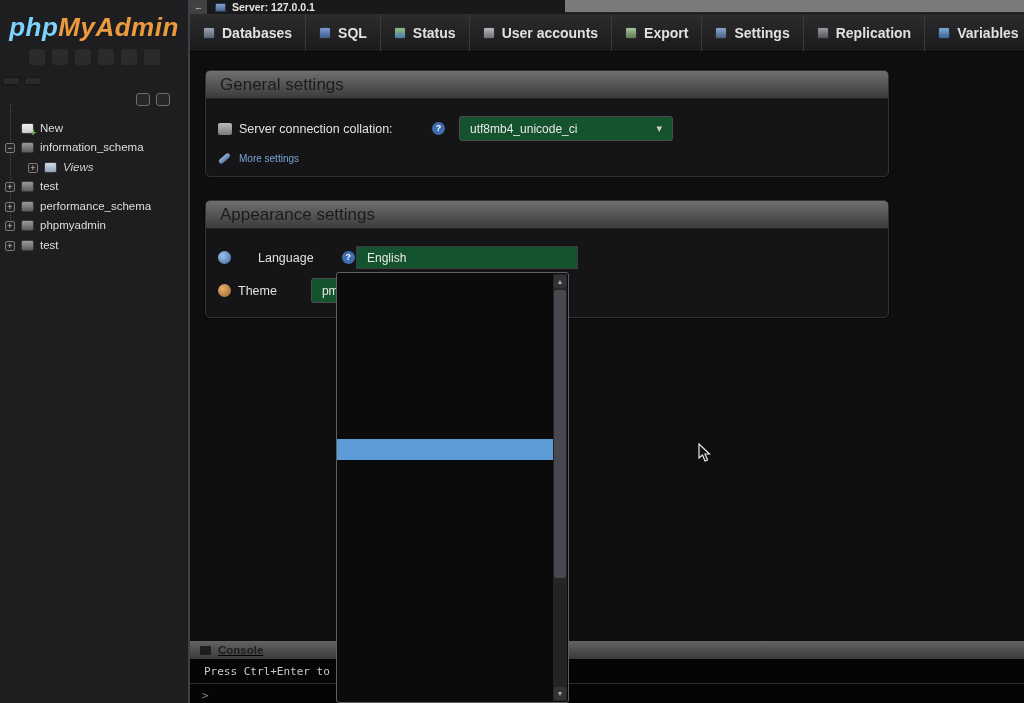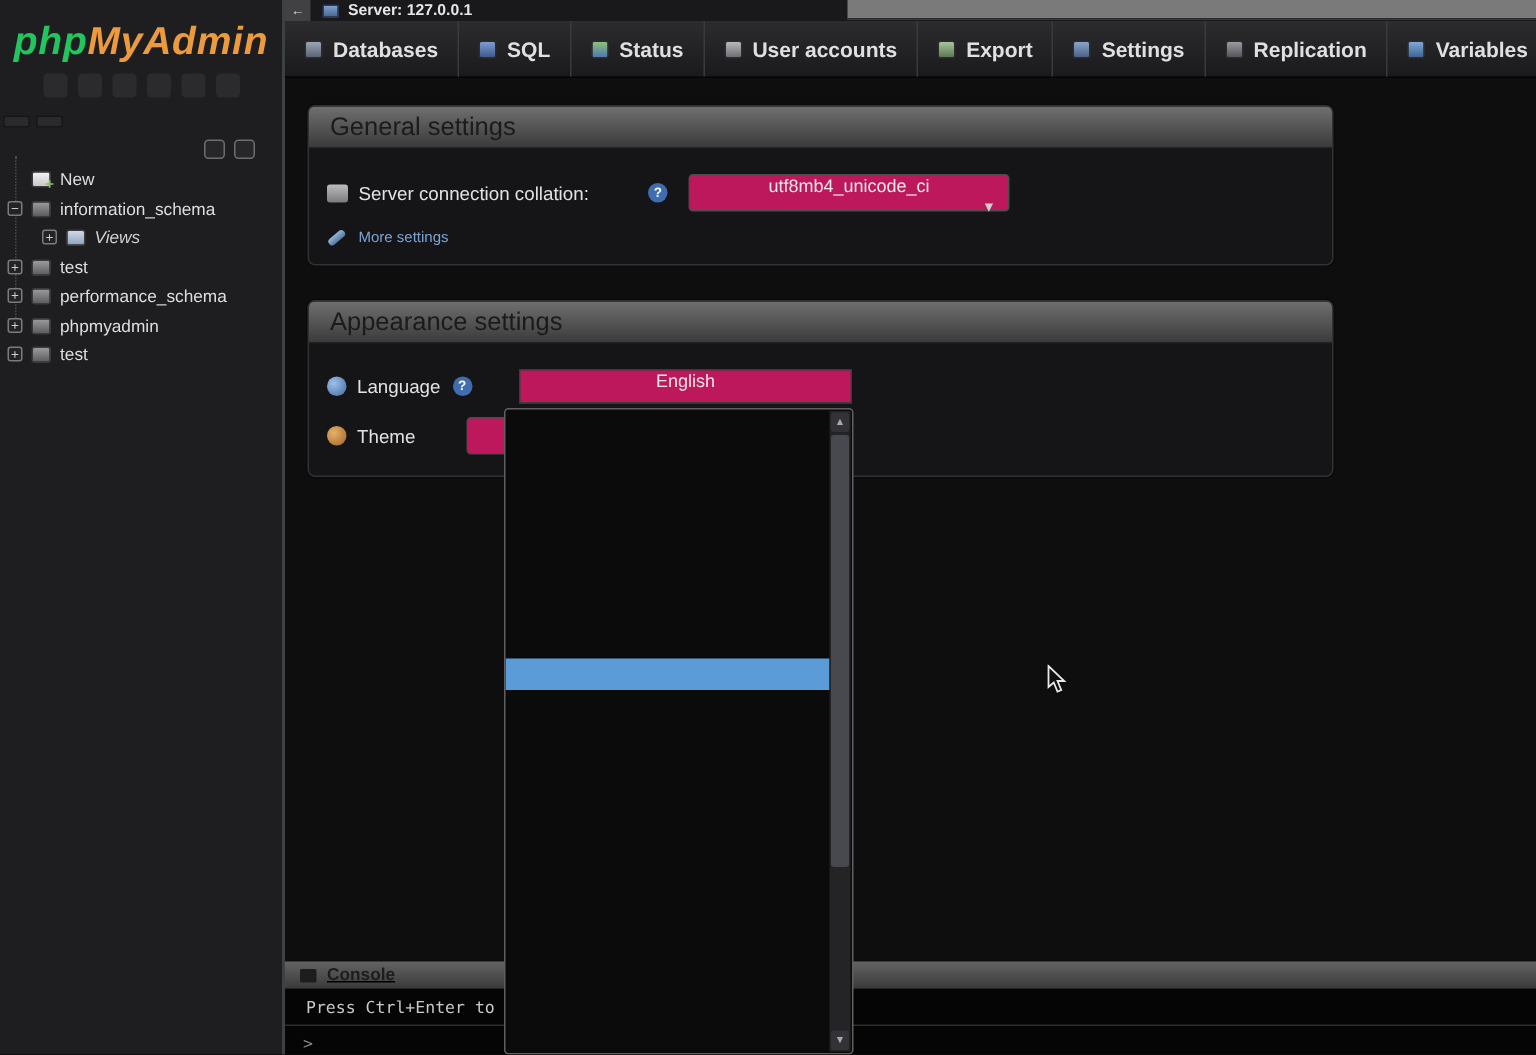--- a/index.html
+++ b/index.html
@@ -5,38 +5,38 @@
   * { margin:0; padding:0; box-sizing:border-box; }
   html,body { width:1024px; height:703px; overflow:hidden; background:#0c0c0d;
               font-family:"Liberation Sans", sans-serif; }
   .app { position:relative; width:1024px; height:703px; background:#0c0c0d; }
 
   
   .sidebar { position:absolute; left:0; top:0; width:190px; height:703px;
              background:#1e1e21; border-right:2px solid #3e4144; }
   .logo { text-align:center; padding-top:12px; font-size:26px; font-style:italic;
           font-weight:bold; letter-spacing:0.5px; cursor:pointer; }
-  .logo i { color:#22c55e; font-style:italic; }
+  .logo i { color:#7dd3fc; font-style:italic; }
   .logo b { color:#eb9b3e;text-align:center; }
   .nav-icons { display:flex; justify-content:center; gap:7px; margin-top:6px; }
   .nicon { width:16px; height:16px; display:inline-flex; align-items:center;
            justify-content:center; font-size:13px; cursor:pointer; background:#2b2b2e;
            border-radius:3px; }
   .side-tabs { display:flex; gap:4px; margin:12px 0 0 2px; }
   .side-tab { background:#2a2a2d; color:#e3e3e3; border:1px solid #161616;
               border-radius:2px; font-size:11px; padding:3px 8px;
               font-family:"Liberation Sans", sans-serif; cursor:pointer; }
   .collapse-row { display:flex; gap:6px; justify-content:flex-end; margin:8px 18px 0 0; }
   .mini-box { width:14px; height:13px; border:1px solid #6e6e70; border-radius:3px;
               color:#bdbdbd; font-size:9px; line-height:11px; text-align:center;
               background:#27272a; cursor:pointer; }
   .tree { position:relative; margin-top:8px; z-index:2; }
   .tree-guide { position:absolute; left:10px; top:104px; height:118px; width:0;
                 border-left:1px dotted #4b4b4e; z-index:1; }
-  .tree-row { display:flex; align-items:flex-start; height:19.5px; padding-left:5px;
+  .tree-row { display:flex; align-items:flex-end; height:19.5px; padding-left:5px;
               cursor:pointer; position:relative; }
   .tree-exp { width:10px; height:10px; border:1px solid #7b7b7d; background:#232326;
               color:#cfcfcf; font-size:9px; line-height:8px; text-align:center;
               border-radius:2px; margin-right:6px; flex:0 0 auto; cursor:pointer; }
   .tree-exp:empty { visibility:hidden; }
   .tree-ic { width:13px; height:11px; border-radius:2px; margin-right:6px;
              background:linear-gradient(#9a9a9c,#5d5d60); border:1px solid #3a3a3c;
              flex:0 0 auto; }
   .tree-row.t-new .tree-ic { background:linear-gradient(#f2f2f2,#c9c9c9); position:relative; }
   .tree-row.t-new .tree-ic::after { content:"+"; position:absolute; right:-3px; bottom:-5px;
@@ -88,27 +88,27 @@
   .row-ic { width:14px; height:12px; margin-right:7px; flex:0 0 auto;
             background:linear-gradient(#bdbdbf,#7a7a7c); border-radius:2px; }
   .row-ic.globe { border-radius:50%; width:13px; height:13px;
             background:radial-gradient(circle at 35% 35%, #9cc0ea, #3f6aa0); }
   .row-ic.theme { border-radius:50%; width:13px; height:13px;
             background:radial-gradient(circle at 35% 35%, #e8b06a, #9a6428); }
   .row-label { color:#e2e2e2; font-size:12.5px; }
   .help-ic { width:13px; height:13px; border-radius:50%; background:#3f6db0; color:#fff;
              font-size:9px; font-weight:bold; text-align:center; line-height:13px;
              margin-left:8px; cursor:pointer; flex:0 0 auto; }
-  .select { background:#be185d; border:1px solid #4c4c4e; border-radius:3px;
+  .select { background:#14532d; border:1px solid #4c4c4e; border-radius:3px;
             color:#e9e9e9; font-size:12px; height:25px; display:flex; align-items:center;
-            padding:0 10px; cursor:pointer;flex-direction:column; }
+            padding:0 10px; cursor:pointer; }
   .select .chev { margin-left:auto; color:#cfcfcf; font-size:11px; }
   .collation-wrap { width:206px; display:flex; align-items:center; }
   .sel-collation { width:214px; }
-  .lang-wrap { width:116px; display:flex; align-items:center; }
+  .lang-wrap { width:116px; display:flex; align-items:center;gap:20px; }
   .sel-language { width:222px; border-radius:0; height:23px; border-color:#3c3c3e; }
   .sel-theme { width:112px; margin-left:6px; }
   .link-row { display:flex; align-items:center; margin-top:12px; cursor:pointer; }
   .wrench-ic { width:13px; height:5px; border-radius:3px; margin-right:8px;
                background:linear-gradient(#9ab4d8,#5576a0); transform:rotate(-40deg); }
   .link { color:var(--link,#7aa3d4); font-size:10px; }
 
   
   .console-head { position:absolute; left:0; top:641px; width:100%; height:18px;
                   background:linear-gradient(#636363,#3a3a3a); display:flex;
@@ -278,21 +278,21 @@
 
     <section class="panel panel-appearance">
       <div class="panel-header">Appearance settings</div>
       <div class="panel-body">
         <div class="form-row">
           <span class="lang-wrap">
             <span class="row-ic globe"></span>
             <span class="row-label" style="margin-left:0;">Language</span>
             <span class="help-ic">?</span>
           </span>
-          <div class="select sel-language" style="margin-left:12px;">
+          <div class="select sel-language" style="margin-left:22px;">
             <span>English</span>
           </div>
         </div>
         <div class="form-row" style="margin-top:9px;">
           <span class="row-ic theme"></span>
           <span class="row-label">Theme</span>
           <div class="select sel-theme" style="margin-left:34px;">
             <span>pmah</span>
           </div>
         </div>

